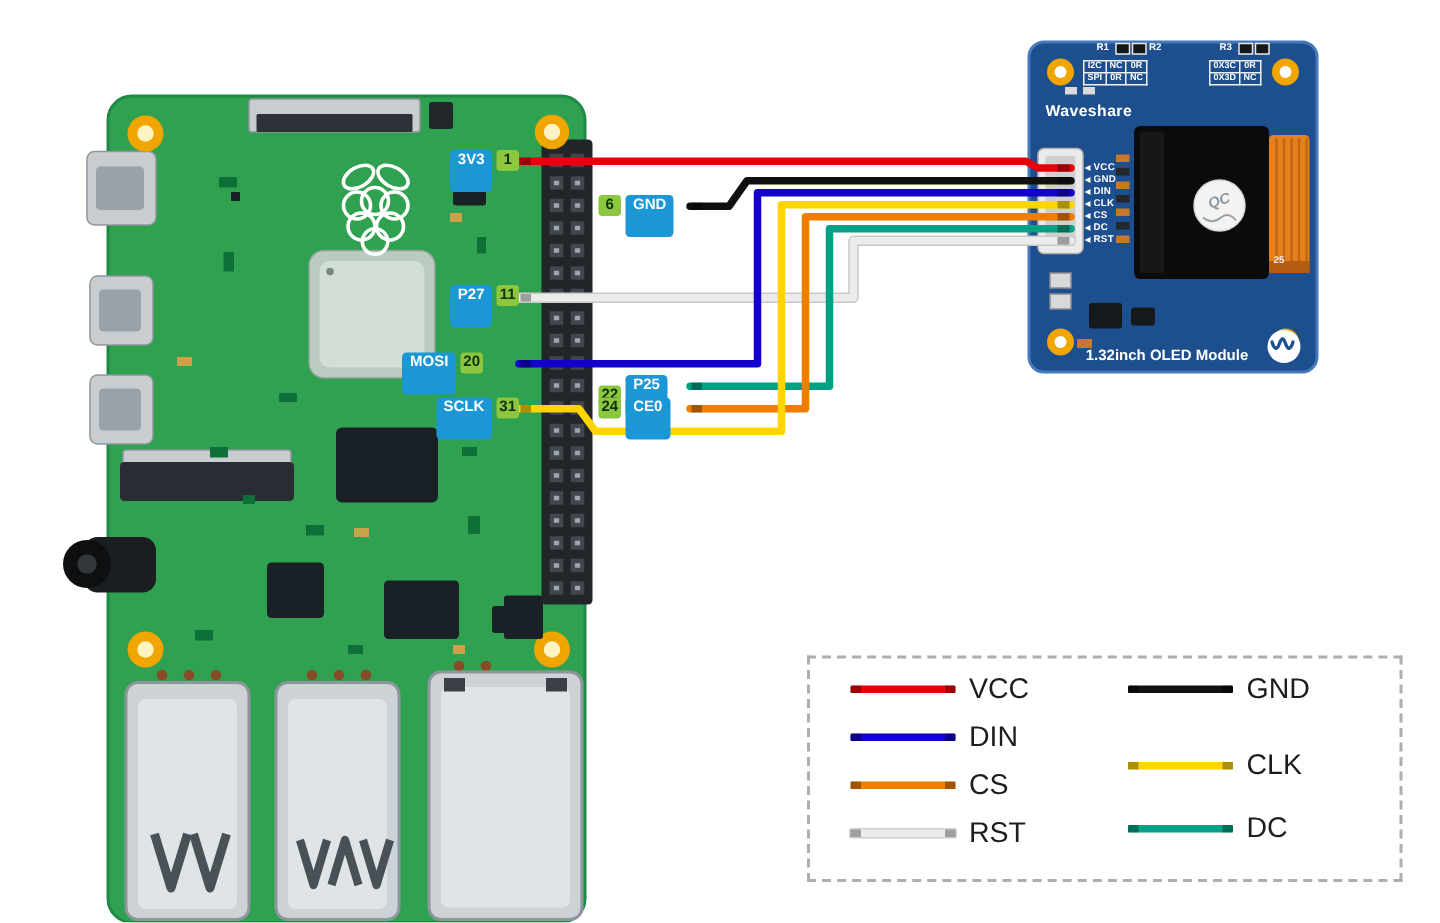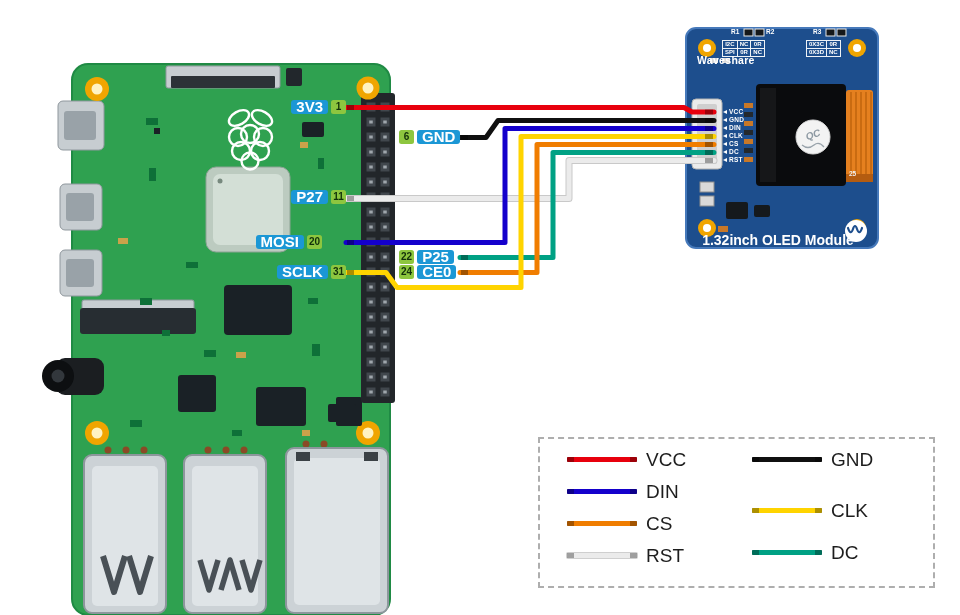--- a/index.html
+++ b/index.html
@@ -5,38 +5,38 @@
   * { margin:0; padding:0; box-sizing:border-box; }
   html,body { background:#fff; font-family:"Liberation Sans", sans-serif; }
   #stage { position:relative; width:960px; height:615px; background:#ffffff; overflow:hidden; }
   #art { position:absolute; left:0; top:0; }
 
   .pi-board-fill { fill: var(--pi-board); }
   .oled-board-fill { fill: var(--oled-board); }
   .gold { fill: var(--hole-gold); }
 
   .badge-row { position:absolute; display:flex; gap:3px; z-index:6; }
-  .pin-label { background:var(--badge-blue); color:#fff; font-size:15px; font-weight:bold;
-               line-height:14px; height:14px; padding:0 5px; border-radius:3px; display:inline-block; }
+  .pin-label { background:var(--badge-blue); color:#fff; font-size:10px; font-weight:bold;
+               line-height:14px; height:28px; padding:0 5px; border-radius:3px; display:inline-block; }
   .pin-num   { background:var(--badge-green); color:#12300a; font-size:10px; font-weight:bold;
                line-height:14px; height:14px; min-width:15px; padding:0 2px; border-radius:2.5px;
                text-align:center; display:inline-block; }
 
   .oled-pin-row { position:absolute; display:flex; align-items:center; gap:2px; height:8px; z-index:5; }
   .oled-pin-row .tri { width:0; height:0; border-top:2.5px solid transparent;
                        border-bottom:2.5px solid transparent; border-right:4px solid #fff; }
   .oled-pin-row .lbl { color:#fff; font-size:6.5px; font-weight:bold; line-height:8px; letter-spacing:.2px; }
 
   .oled-table { position:absolute; border-collapse:collapse; z-index:5; }
   .oled-table td { border:1px solid #eef2f6; color:#fff; font-size:6px; font-weight:bold;
                    line-height:7px; padding:0 2px; text-align:center; }
 
   .tiny-label { position:absolute; color:#fff; font-size:6.5px; font-weight:bold; z-index:5; }
   .brand { position:absolute; color:#fff; font-size:10.5px; font-weight:bold; letter-spacing:.3px; z-index:5; }
-  .module-name { position:absolute; color:#fff; font-size:14px; font-weight:bold; text-align:center; z-index:5; }
+  .module-name { position:absolute; color:#fff; font-size:10px; font-weight:bold; text-align:center; z-index:5; }
   .qc { position:absolute; color:#8d99a3; font-size:10px; font-style:italic; font-weight:bold;
         transform:rotate(-18deg); z-index:5; }
 
   .legend { position:absolute; left:538px; top:437px; width:397px; height:151px;
             border:2px dashed #aeaeae; z-index:6; background:#fff; }
   .legend-entry { position:absolute; display:flex; align-items:center; gap:9px; height:21px; }
   .legend-wire { position:relative; width:70px; height:5px; border-radius:1px; }
   .legend-wire::before, .legend-wire::after { content:""; position:absolute; top:0; width:7px; height:100%;
                                               background:rgba(0,0,0,.32); }
   .legend-wire::before { left:0; } .legend-wire::after { right:0; }
@@ -320,21 +320,21 @@
       <td>0X3C</td>
       <td>0R</td>
     </tr>
     <tr>
       <td>0X3D</td>
       <td>NC</td>
     </tr>
   </tbody>
     </table>
 
-  <div class="brand" style="left:697px; top:54px;">Waveshare</div>
+  <div class="brand" style="left:697px; top:68px;">Waveshare</div>
 
   <div class="oled-pin-row" style="left:723px; top:108px;">
     <span class="tri"></span>
     <span class="lbl">VCC</span>
   </div>
   <div class="oled-pin-row" style="left:723px; top:116px;">
     <span class="tri"></span>
     <span class="lbl">GND</span>
   </div>
   <div class="oled-pin-row" style="left:723px; top:124px;">

